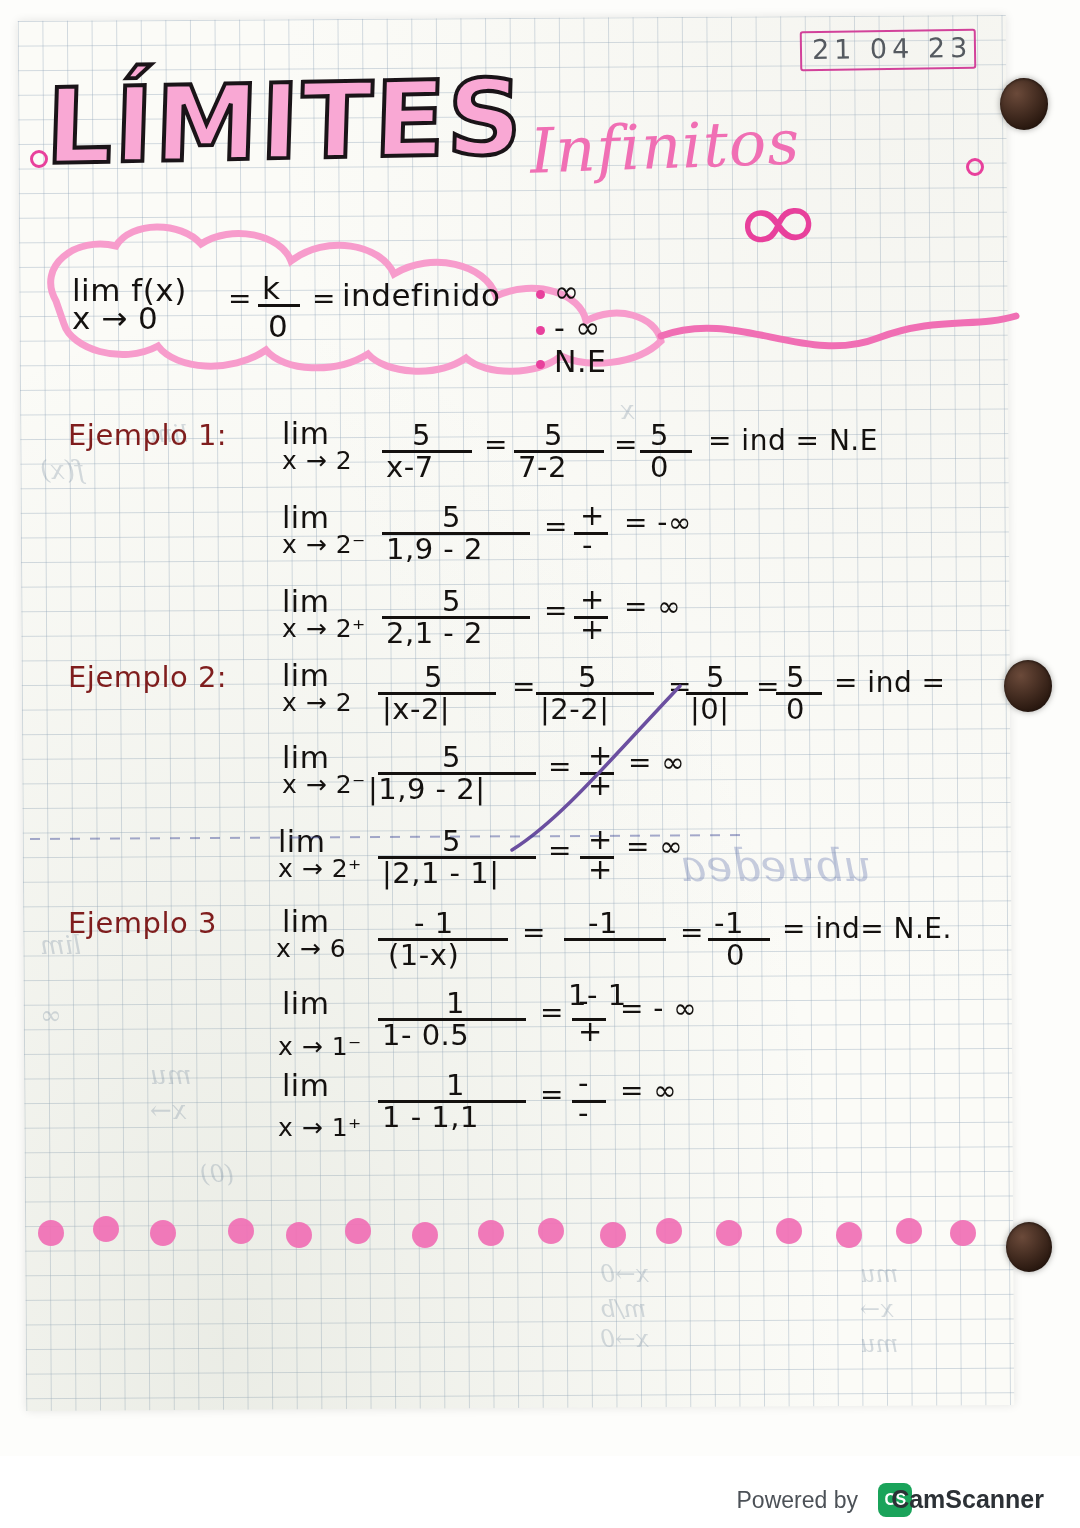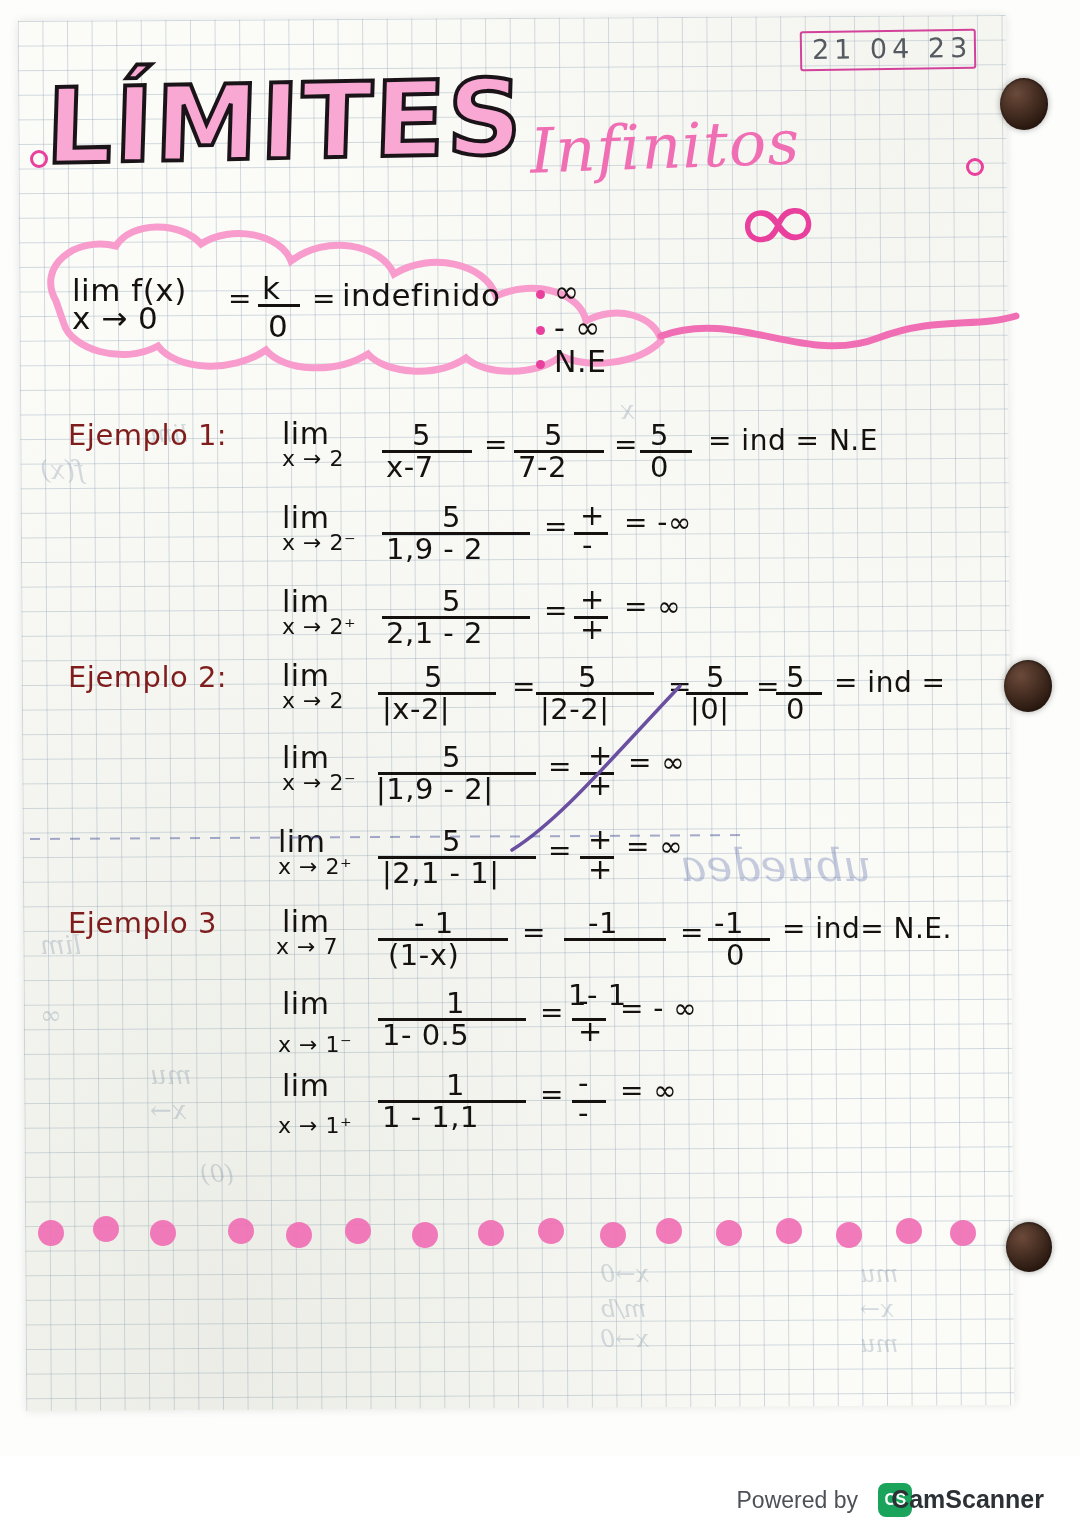--- a/index.html
+++ b/index.html
@@ -150,21 +150,21 @@
   .indef { left: 342px; top: 277px; font-size: 31px; }
 
   .opt-dot {
     position: absolute; width: 9px; height: 9px; border-radius: 50%; background: #e8409c;
   }
   .opt { font-size: 30px; }
 
   
   .ex-label { font-size: 29px; color: #7f1d1d; }
   .lim { font-size: 30px; }
-  .limsub { font-size: 22px; }
+  .limsub { font-size: 25px; }
   .fnum { font-size: 29px; }
   .fden { font-size: 29px; }
   .fbar { position: absolute; height: 3px; background: #14110f; }
   .op { font-size: 28px; }
 
   
   .purple-stroke { position: absolute; left: 500px; top: 670px; pointer-events: none; }
 
   
   .blue-dash {
@@ -344,21 +344,21 @@
   <div class="hw op" style="left:756px; top:670px;">=</div>
   <div class="hw fnum" style="left:786px; top:660px;">5</div>
   <div class="fbar" style="left:776px; top:692px; width:46px;"></div>
   <div class="hw fden" style="left:786px; top:692px;">0</div>
   <div class="hw op" style="left:834px; top:666px;">= ind =</div>
 
   <div class="hw lim" style="left:282px; top:740px;">lim</div>
   <div class="hw limsub" style="left:282px; top:770px;">x → 2⁻</div>
   <div class="hw fnum" style="left:442px; top:740px;">5</div>
   <div class="fbar" style="left:378px; top:772px; width:158px;"></div>
-  <div class="hw fden" style="left:376px; top:772px;text-align:center;">|1,9 - 2|</div>
+  <div class="hw fden" style="left:368px; top:772px;text-align:center;">|1,9 - 2|</div>
   <div class="hw op" style="left:548px; top:750px;">=</div>
   <div class="hw fnum" style="left:588px; top:738px;">+</div>
   <div class="fbar" style="left:580px; top:772px; width:34px;"></div>
   <div class="hw fden" style="left:588px; top:768px;">+</div>
   <div class="hw op" style="left:628px; top:746px;">= ∞</div>
 
   <div class="hw lim" style="left:278px; top:824px;">lim</div>
   <div class="hw limsub" style="left:278px; top:854px;">x → 2⁺</div>
   <div class="hw fnum" style="left:442px; top:824px;">5</div>
   <div class="fbar" style="left:378px; top:856px; width:158px;"></div>
@@ -371,21 +371,21 @@
 
   <svg class="purple-stroke" width="220" height="190">
     <path d="M12,180 C60,150 110,90 180,16" fill="none" stroke="#6b4fa0" stroke-width="3.5" stroke-linecap="round"></path>
   </svg>
 
   <div class="blue-dash"></div>
 
   <div class="hw ex-label" style="left:68px; top:906px;">Ejemplo 3</div>
 
   <div class="hw lim" style="left:282px; top:904px;">lim</div>
-  <div class="hw limsub" style="left:276px; top:934px;">x → 7</div>
+  <div class="hw limsub" style="left:276px; top:934px;">x → 6</div>
   <div class="hw fnum" style="left:414px; top:906px;">- 1</div>
   <div class="fbar" style="left:378px; top:938px; width:130px;"></div>
   <div class="hw fden" style="left:388px; top:938px;">(1-x)</div>
   <div class="hw op" style="left:522px; top:916px;">=</div>
   <div class="hw fnum" style="left:588px; top:906px;">-1</div>
   <div class="fbar" style="left:564px; top:938px; width:102px;"></div>
   <div class="hw fden" style="left:568px; top:938px;margin-top:40px;">1- 1</div>
   <div class="hw op" style="left:680px; top:916px;">=</div>
   <div class="hw fnum" style="left:714px; top:906px;">-1</div>
   <div class="fbar" style="left:708px; top:938px; width:62px;"></div>

